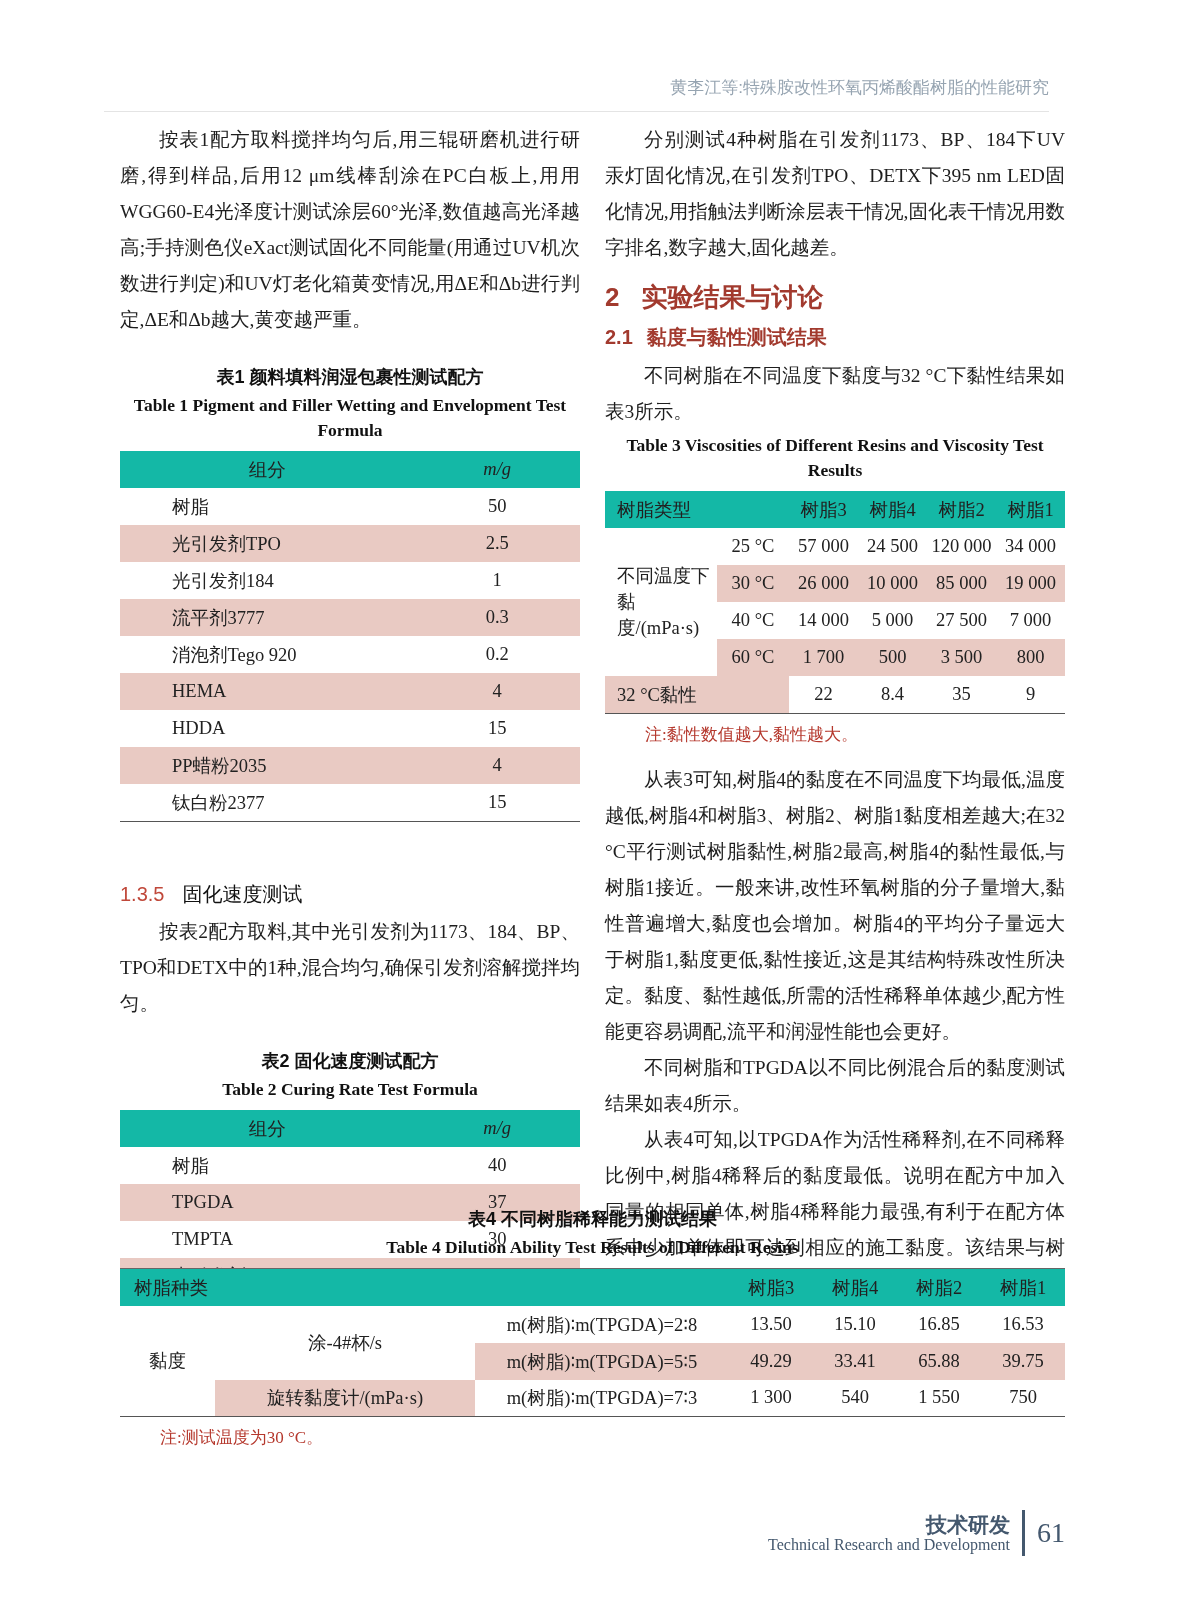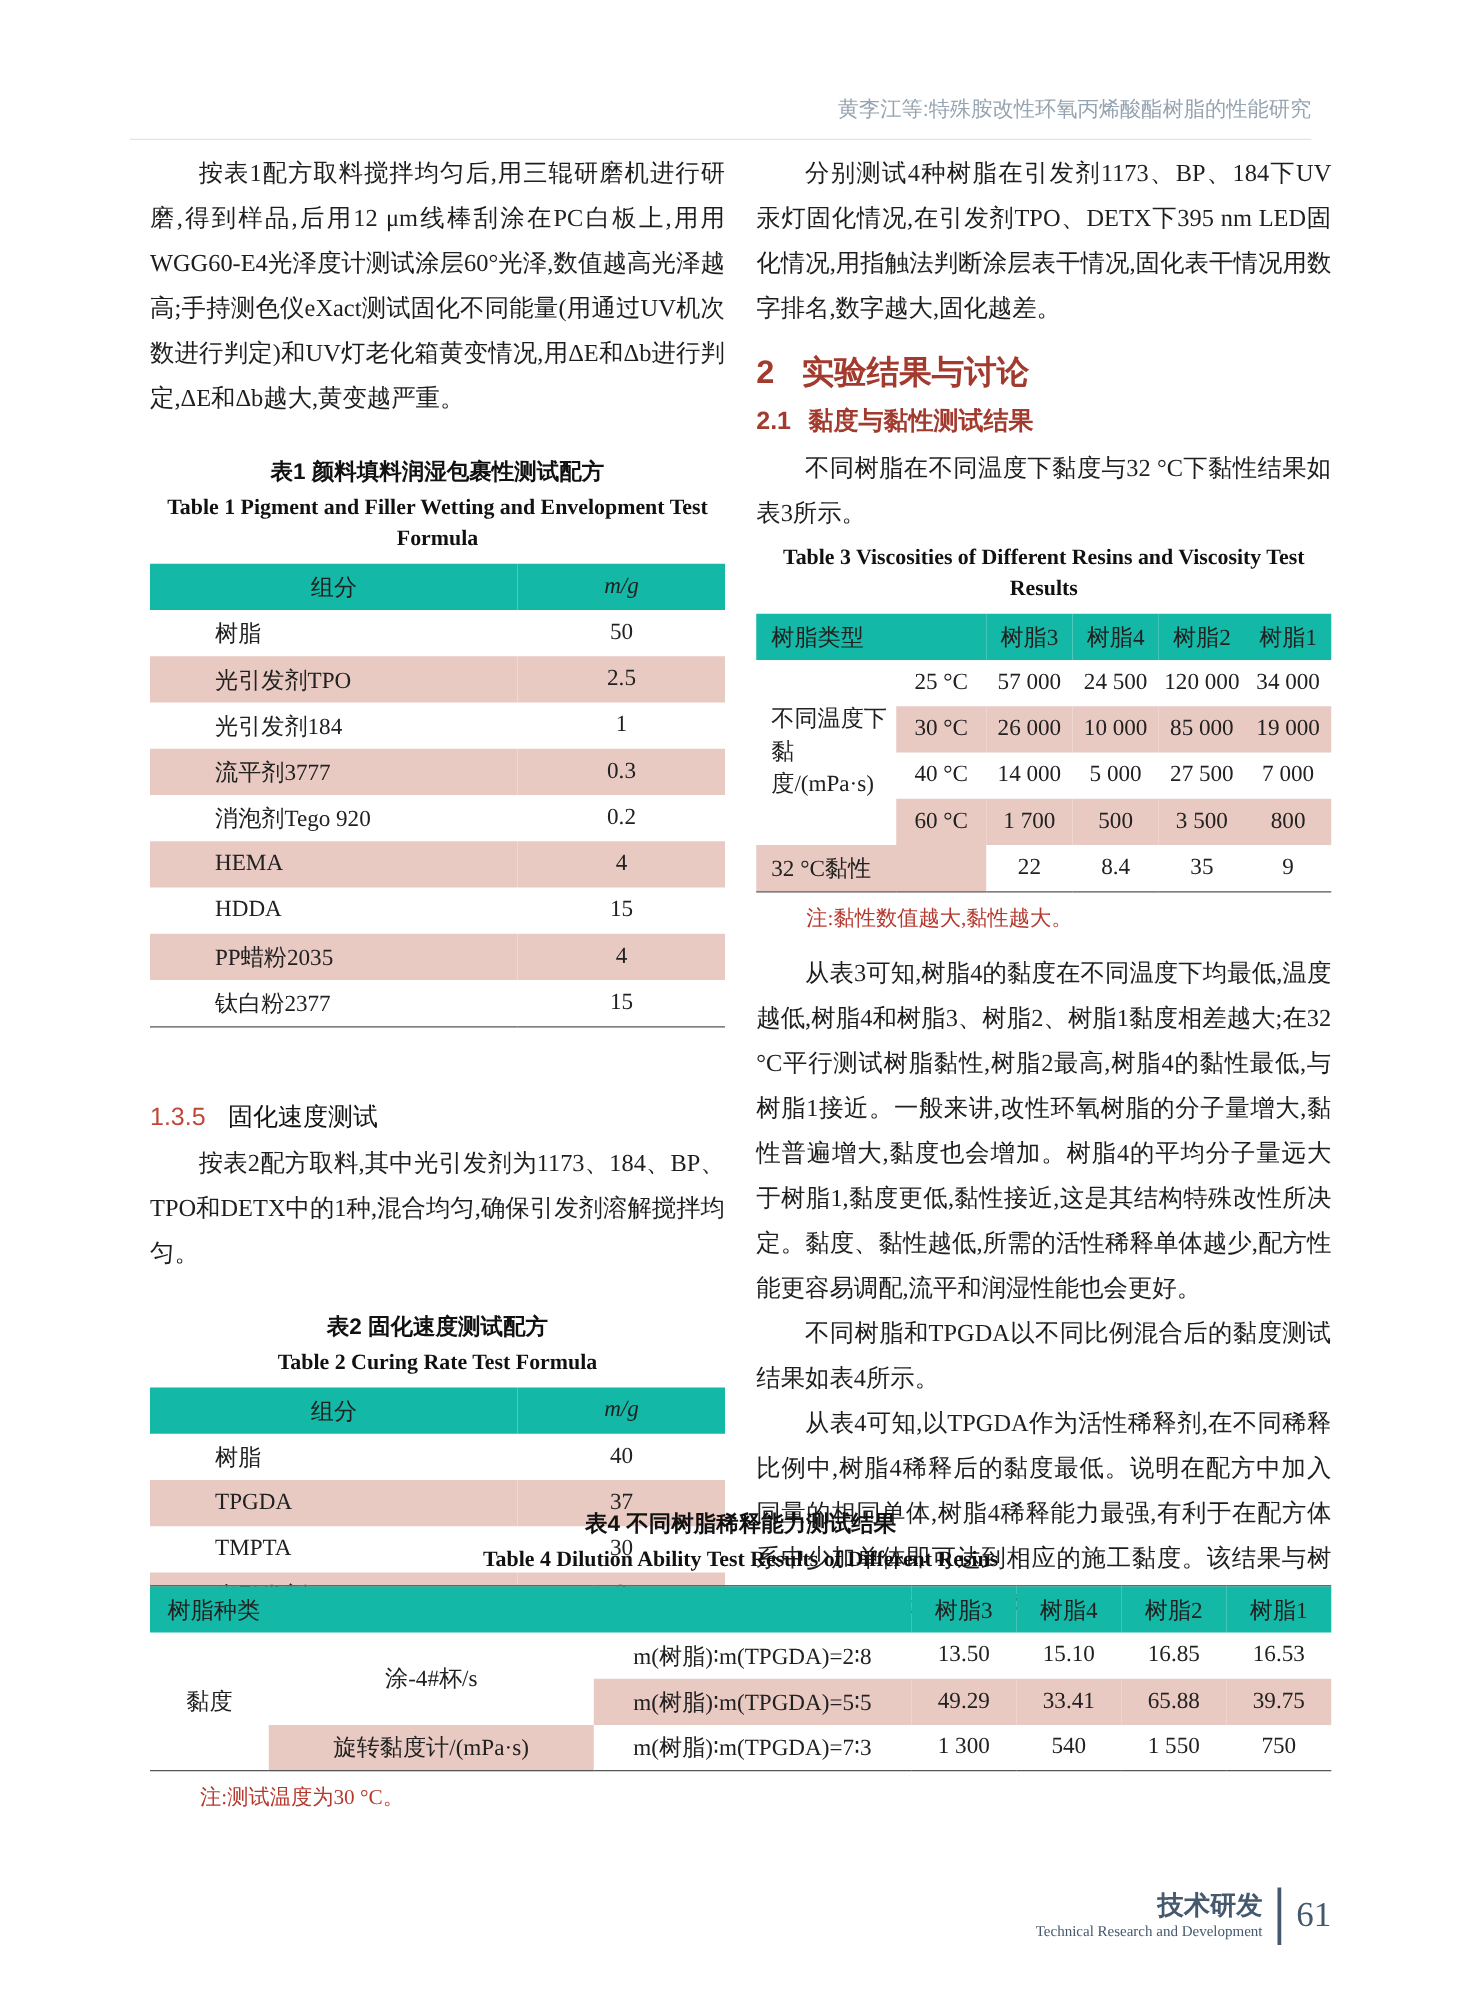--- a/index.html
+++ b/index.html
@@ -96,21 +96,21 @@
   .t4-section { position:absolute; top:1206px; left:120px; width:945px; }
   .t4-section .cap-zh { margin-top:0; }
   
   .footer {
     position:absolute; right:122px; bottom:44px;
     display:flex; align-items:center; gap:12px;
     color:#44586e;
   }
   .footer .labels { text-align:right; }
   .footer .zh { font-family:"Liberation Sans", sans-serif; font-size:21px; font-weight:bold; line-height:24px; }
-  .footer .en { font-family:"Liberation Serif", serif; font-size:12px; line-height:16px; }
+  .footer .en { font-family:"Liberation Serif", serif; font-size:16px; line-height:16px; }
   .footer .bar { width:3px; height:46px; background:#44586e; }
   .footer .pagenum { font-size:28px; font-family:"Liberation Serif", serif; } .mt14 { margin-top:14px; }
 </style>
 </head>
 <body>
 
 <div class="page">
 
   <div class="running-head">
     <span>黄李江等:特殊胺改性环氧丙烯酸酯树脂的性能研究</span>

